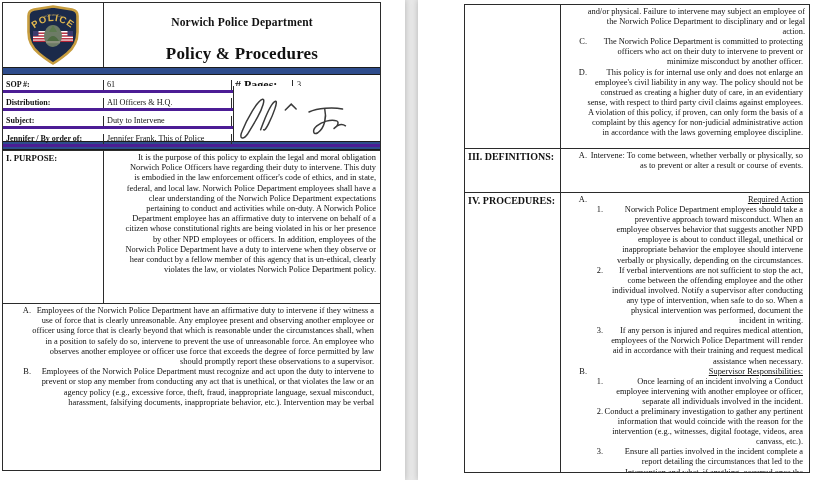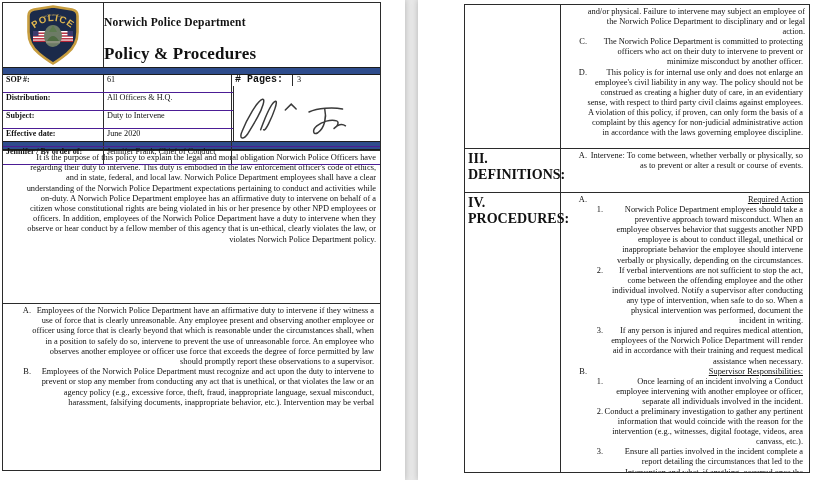--- a/index.html
+++ b/index.html
@@ -29,42 +29,42 @@
   #page1 .tbl { left: 2px;  top: 2px; width: 379px; height: 469px; }
   #page2 .tbl { left: 46px; top: 4px; width: 346px; height: 469px; }
 
   
   .hdr-row { display: flex; height: 64px; flex: none; }
   .badge-cell {
     width: 101px; flex: none;
     border-right: 1px solid #2b2b2b;
     display: flex; align-items: center; justify-content: center;
   }
-  .title-cell { flex: 1; padding-top: 13px; }
+  .title-cell { flex: 1; text-align: center; padding-top: 13px; }
   .doc-title   { font-weight: bold; font-size: 11.5px; letter-spacing: .2px; }
   .doc-subtitle{ font-weight: bold; font-size: 17px; margin-top: 16px; letter-spacing: .2px; }
 
   .bluebar {
     background: #2e4c8c; flex: none;
     border-top: 1px solid #1c1c1c; border-bottom: 1px solid #1c1c1c;
   }
   .bar1 { height: 8px; }
   .bar2 { height: 9px; }
 
   
   .info { position: relative; height: 66px; flex: none; font-size: 8.2px; }
-  .info-row { display: flex; height: 18px; line-height: 10px; border-bottom: 1px solid #4c1d95; }
+  .info-row { display: flex; height: 18px; line-height: 10px; border-bottom: 3px solid #4c1d95; align-items: flex-end; }
   .info-row:last-child { border-bottom: none; }
   .info-label {
     width: 101px; flex: none; font-weight: bold;
     border-right: 1px solid #2b2b2b; padding-left: 3px;
     font-size: 8px; white-space: nowrap; overflow: hidden;
   }
   .info-value { width: 128px; flex: none; border-right: 1px solid #2b2b2b; padding-left: 3px; white-space: nowrap; }
-  .pages-label { width: 61px; flex: none; font-weight: bold; border-right: 1px solid #2b2b2b; padding-left: 3px; font-size: 10px; font-family: Liberation Mono, monospace; }
+  .pages-label { width: 61px; flex: none; font-weight: bold; border-right: 1px solid #2b2b2b; padding-left: 3px; font-size: 12px; }
   .pages-value { flex: 1; padding-left: 4px; }
   .sig-cell {
     position: absolute; left: 230px; top: 11px; right: 0; bottom: 0;
     background: #fff; border-left: 1px solid #2b2b2b; z-index: 2;
     display: flex; align-items: center; justify-content: flex-start;
   }
 
   
   .section { display: flex; border-top: 1px solid #2b2b2b; overflow: hidden; }
   .sec-purpose { height: 153px; flex: none; }
@@ -76,21 +76,21 @@
   .sec-content {
     flex: 1; padding: 2px 4px 0 21px;
     font-size: 8.4px; line-height: 10.2px; text-align: right;
   }
   .sec-content.listy { padding-left: 14px; }
   .li { display: flex; }
   .li .marker { width: 14px; flex: none; }
   .li .t { flex: 1; padding-right: 2px; }
 
   
-  #page2 .sec-label { width: 96px; font-size: 14px; font-family: Liberation Serif, serif; }
+  #page2 .sec-label { width: 96px; font-size: 10px; font-family: Liberation Serif, serif; }
   #page2 .section:first-child { border-top: none; }
   .sec-cont { height: 143px; flex: none; }
   .sec-defs { height: 44px; flex: none; }
   .sec-proc { flex: 1; }
   #page2 .sec-content { padding: 2px 4px 0 12px; font-size: 8.4px; line-height: 10.1px; }
   .cont-intro { margin-left: 14px; }
   .group-items { margin-left: 16px; }
   .u { text-decoration: underline; margin-left: 38px; }
 
   svg text { font-family: "Liberation Sans", "DejaVu Sans", sans-serif; }
@@ -159,43 +159,40 @@
       </div>
       <div class="info-row">
         <div class="info-label">Distribution:</div>
         <div class="info-value">All Officers &amp; H.Q.</div>
       </div>
       <div class="info-row">
         <div class="info-label">Subject:</div>
         <div class="info-value">Duty to Intervene</div>
       </div>
       <div class="info-row">
-        <div class="info-label">Effective date:</div>
-        <div class="info-value">June 2020</div>
-      </div>
-      <div class="info-row">
         <div class="info-label">Jennifer / By order of:</div>
-        <div class="info-value">Jennifer Frank, Chief of Conduct</div>
+        <div class="info-value">Jennifer Frank, This of Police</div>
       </div>
       <div class="sig-cell">
         <svg width="148" height="52" viewBox="0 0 148 52">
           <g fill="none" stroke="#3a3a3a" stroke-width="1.5" stroke-linecap="round">
             <path d="M14 46 C9 53 5 51 8 44 C13 31 24 12 29 11 C32 10.5 29 20 24 29 C19 38 15 44 14 46"></path>
             <path d="M27 42 C31 31 38 14 42 13 C45 12.5 40 26 35 36 C33 40 31 43 30 42"></path>
             <path d="M52 22 L58 16 L63 21"></path>
             <path d="M76 24 C85 20 100 19 110 21"></path>
             <path d="M92 21 C94 29 92 40 85 45 C80 48 79 42 84 38 C89 34 98 31 104 33 C107 34 105 39 101 41 C104 38 109 35 113 38"></path>
           </g>
         </svg>
       </div>
     </div>
 
     <div class="bluebar bar2"></div>
 
     <div class="section sec-purpose">
+      <div class="sec-label">I. PURPOSE:</div>
       <div class="sec-content">It is the purpose of this policy to explain the legal and moral obligation Norwich Police Officers have regarding their duty to intervene.  This duty is embodied in the law enforcement officer's code of ethics, and in state, federal, and local law. Norwich Police Department employees shall have a clear understanding of the Norwich Police Department expectations pertaining to conduct and activities while on-duty.  A Norwich Police Department employee has an affirmative duty to intervene on behalf of a citizen whose constitutional rights are being violated in his or her presence by other NPD employees or officers. In addition, employees of the Norwich Police Department have a duty to intervene when they observe or hear conduct by a fellow member of this agency that is un-ethical, clearly violates the law, or violates Norwich Police Department policy.</div>
     </div>
 
     <div class="section sec-policy">
       <div class="sec-content listy">
         <div class="li">
           <span class="marker">A.</span>
           <span class="t">Employees of the Norwich Police Department have an affirmative duty to intervene if they witness a use of force that is clearly unreasonable. Any employee present and observing another employee or officer using force that is clearly beyond that which is reasonable under the circumstances shall, when in a position to safely do so, intervene to prevent the use of unreasonable force.  An employee who observes another employee or officer use force that exceeds the degree of force permitted by law should promptly report these observations to a supervisor.</span>
         </div>
         <div class="li">

